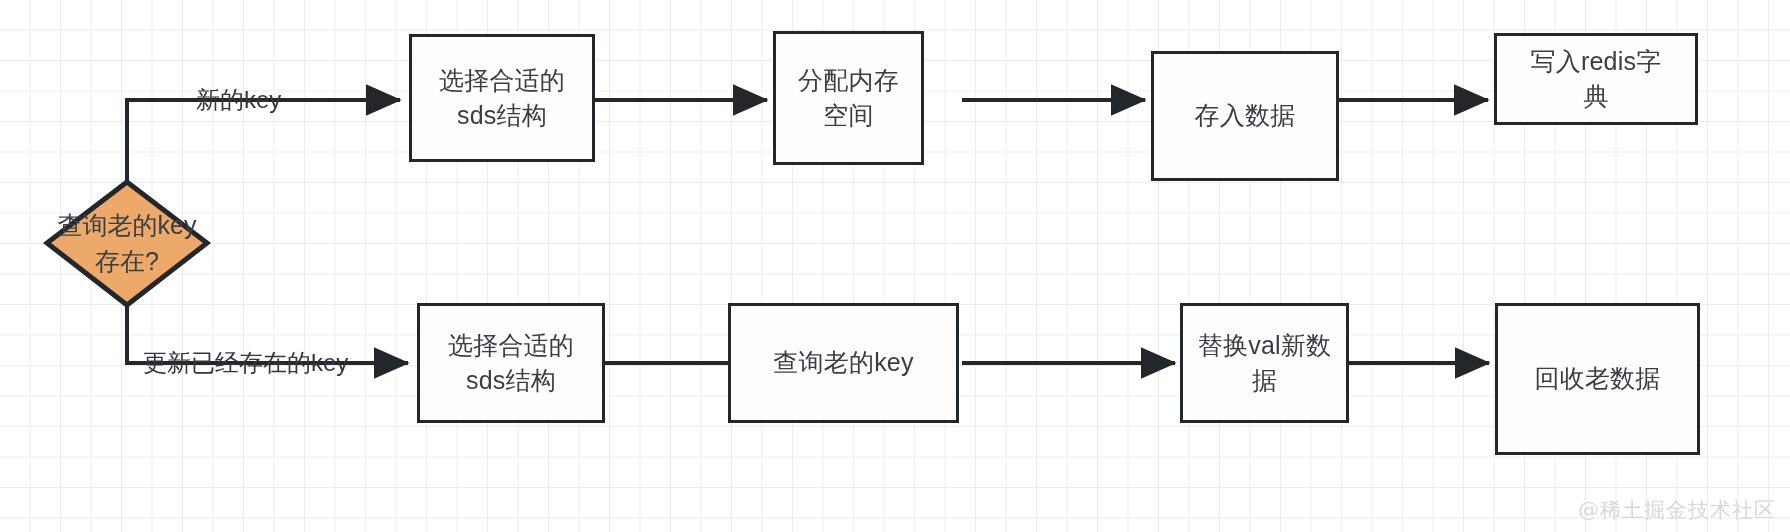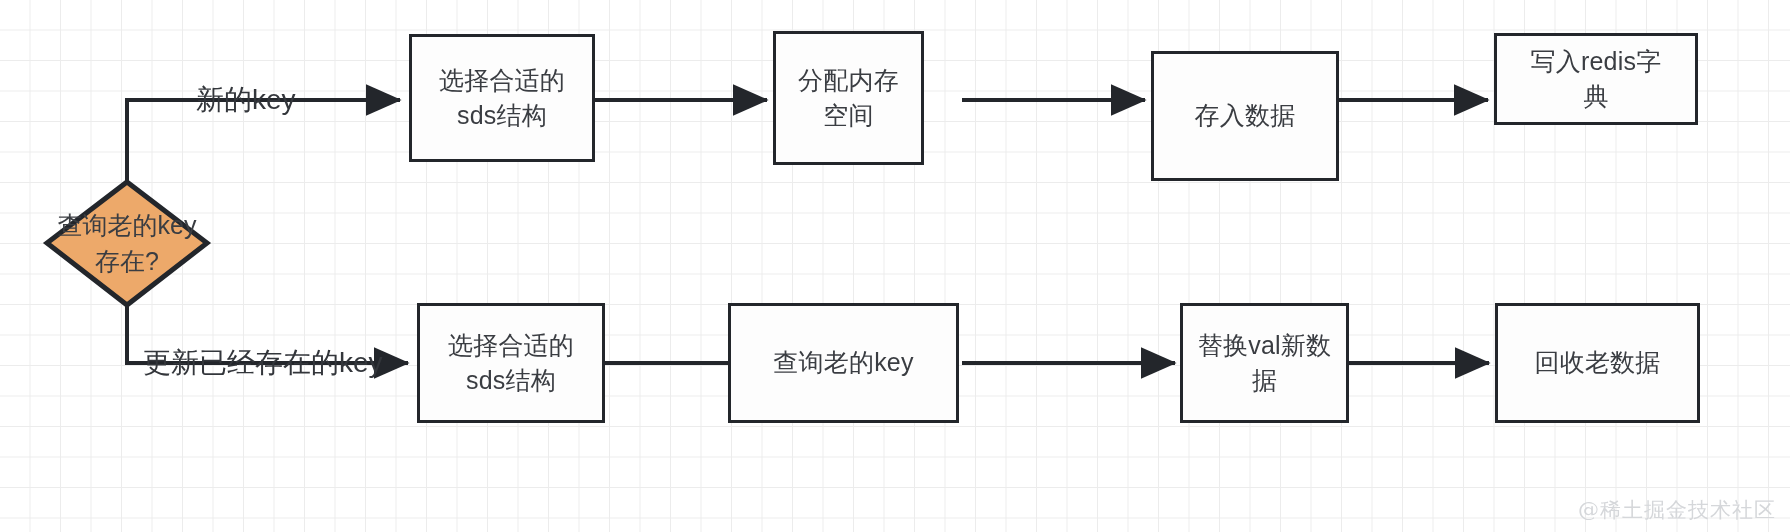--- a/index.html
+++ b/index.html
@@ -43,21 +43,21 @@
     color: #3a3d42;
     font-size: 25px;
     line-height: 1.42;
     letter-spacing: 0.2px;
     white-space: pre-line;
     padding: 0 12px;
   }
   .edge-label {
     position: absolute;
     color: #33363b;
-    font-size: 28px;
+    font-size: 24px;
     line-height: 1;
     white-space: nowrap;
     background: transparent;
     transform: translateY(-50%);
   }
   .diamond-label {
     position: absolute;
     color: #3a3d42;
     font-size: 25px;
     line-height: 1.42;
@@ -114,16 +114,16 @@
   <div class="node" style="left:773px; top:31px; width:151px; height:134px;">分配内存空间</div>
   <div class="node" style="left:1151px; top:33px; width:188px; height:130px;margin-top:18px;">存入数据</div>
   <div class="node" style="left:1494px; top:33px; width:204px; height:92px;">写入redis字
 典</div>
 
   <div class="node" style="left:417px; top:303px; width:188px; height:120px;">选择合适的
 sds结构</div>
   <div class="node" style="left:728px; top:303px; width:231px; height:120px;">查询老的key</div>
   <div class="node" style="left:1180px; top:303px; width:169px; height:120px;">替换val新数
 据</div>
-  <div class="node" style="left:1495px; top:303px; width:205px; height:120px;">回收老数据</div>
+  <div class="node" style="left:1495px; top:303px; width:205px; height:152px;">回收老数据</div>
 
   <div class="watermark">@稀土掘金技术社区</div>
 </div>
 
 </body></html>

